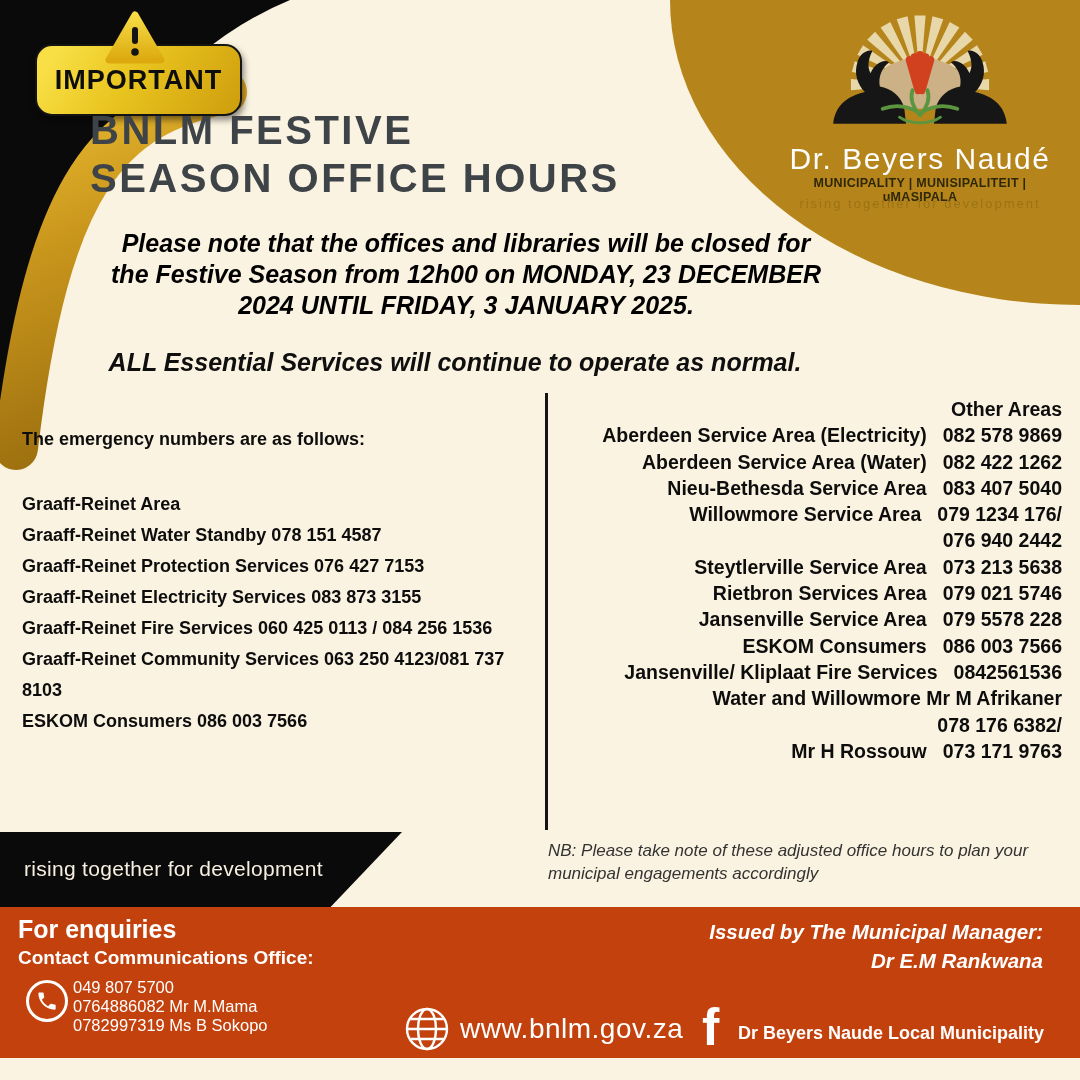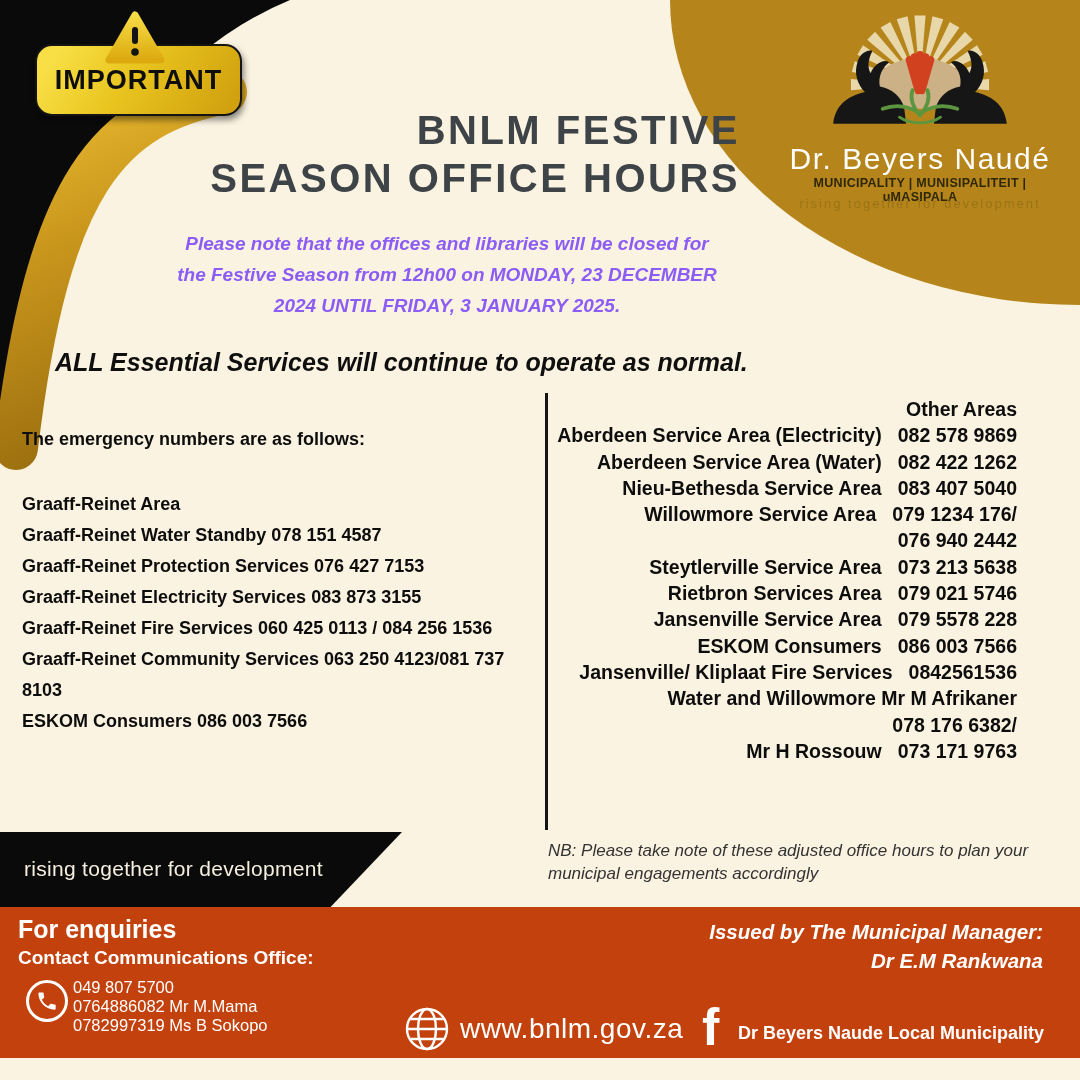--- a/index.html
+++ b/index.html
@@ -24,32 +24,32 @@
   
   .blob{position:absolute;top:0;right:0;width:470px;height:320px;}
   .emblem{position:absolute;left:770px;top:8px;width:300px;height:140px;}
   .logo-name{position:absolute;left:785px;top:142px;width:270px;text-align:center;
     color:#FDFDFD;font-size:30px;font-weight:normal;letter-spacing:1.5px;}
   .logo-sub{position:absolute;left:780px;top:176px;width:280px;text-align:center;
     color:#2E2708;font-size:12.5px;font-weight:bold;letter-spacing:.3px;}
   .logo-tag{position:absolute;left:785px;top:196px;width:270px;text-align:center;
     color:#8F6C15;font-size:13px;letter-spacing:2px;opacity:.7;filter:blur(.4px);}
   
-  .title{position:absolute;left:80px;top:106px;width:660px;text-align:right;
+  .title{position:absolute;left:90px;top:106px;width:660px;text-align:left;
     color:#3E4347;font-weight:bold;font-size:40px;line-height:48px;letter-spacing:2.5px;}
-  .intro{position:absolute;left:47px;top:228px;width:800px;text-align:center;
-    font-size:19px;line-height:31px;font-weight:bold;font-style:italic;color:#8b5cf6;}
-  .para2{position:absolute;left:55px;top:348px;width:800px;
+  .intro{position:absolute;left:66px;top:228px;width:800px;text-align:center;
+    font-size:25px;line-height:31px;font-weight:bold;font-style:italic;color:#000000;}
+  .para2{position:absolute;left:55px;top:348px;width:800px;text-align:center;
     font-size:25px;font-weight:bold;font-style:italic;color:#0F0F0F;}
   
   .divider{position:absolute;left:545px;top:393px;width:2.5px;height:437px;background:#141414;}
   .col-left{position:absolute;left:22px;top:424px;width:516px;
     font-size:18px;font-weight:bold;line-height:31px;color:#0D0D0D;}
   .col-left .em-lines{margin-top:34px;}
-  .col-right{position:absolute;left:519px;top:396px;width:498px;
+  .col-right{position:absolute;left:564px;top:396px;width:498px;
     font-size:19.5px;font-weight:bold;color:#0D0D0D;}
   .oa-head{text-align:right;line-height:26.3px;}
   .oa-row{display:flex;justify-content:flex-end;line-height:26.3px;white-space:nowrap;}
   .oa-num{margin-left:16px;}
   
   .nb-note{position:absolute;left:548px;top:840px;width:492px;text-align:left;
     font-style:italic;font-size:17px;line-height:22.5px;color:#333;}
   
   .banner{position:absolute;left:0;top:832px;width:402px;height:76px;background:#0A0A0A;
     clip-path:polygon(0 0,100% 0,82% 100%,0 100%);}

